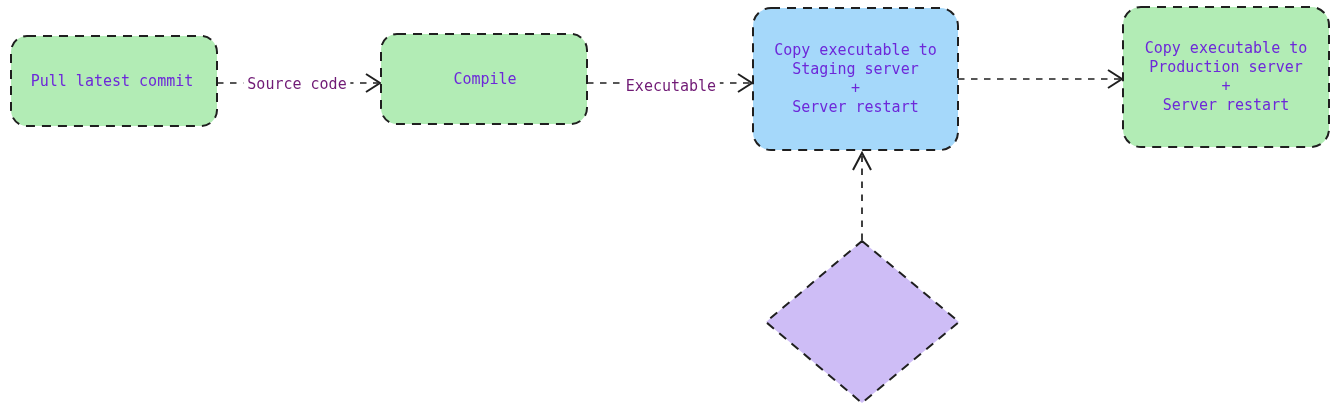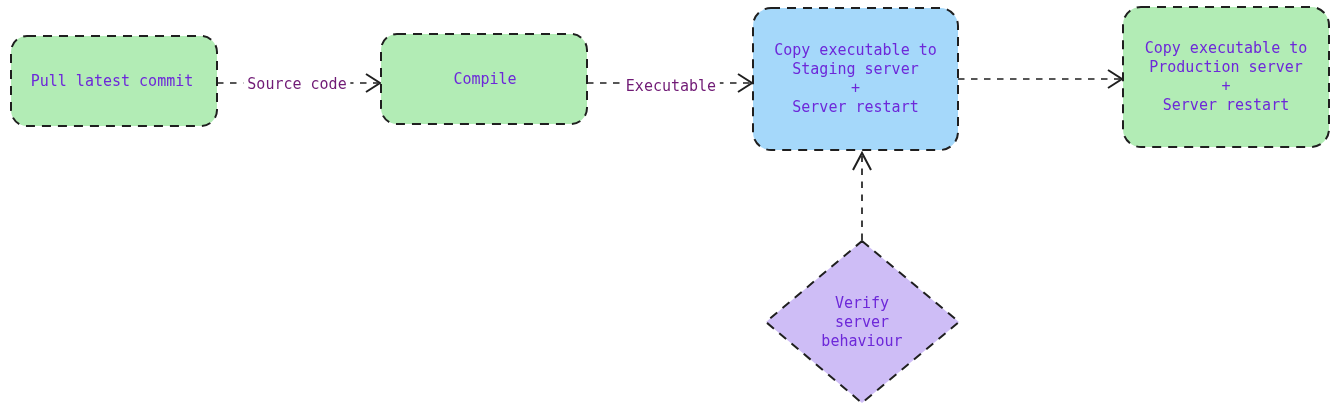--- a/index.html
+++ b/index.html
@@ -97,21 +97,18 @@
   <div class="node-label" style="left:753px; top:8px; width:205px; height:142px;">Copy executable to
 Staging server
 +
 Server restart</div>
 
   <div class="node-label" style="left:1123px; top:7px; width:206px; height:140px;">Copy executable to
 Production server
 +
 Server restart</div>
 
-  <div class="node-label" style="left:772px; top:291px; width:180px; height:62px;">Verify
-server
-behaviour</div>
 
   <div class="edge-label" style="left:297px; top:84px;">Source code</div>
 
   <div class="edge-label" style="left:671px; top:86px;">Executable</div>
 
 </div>
 
 </body></html>

